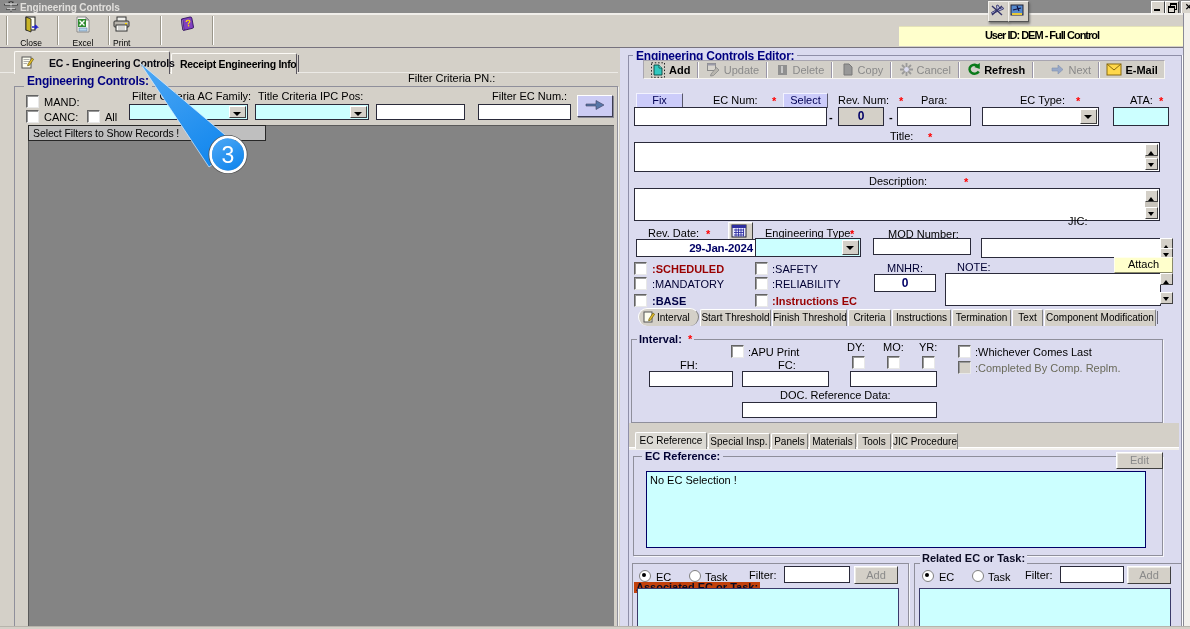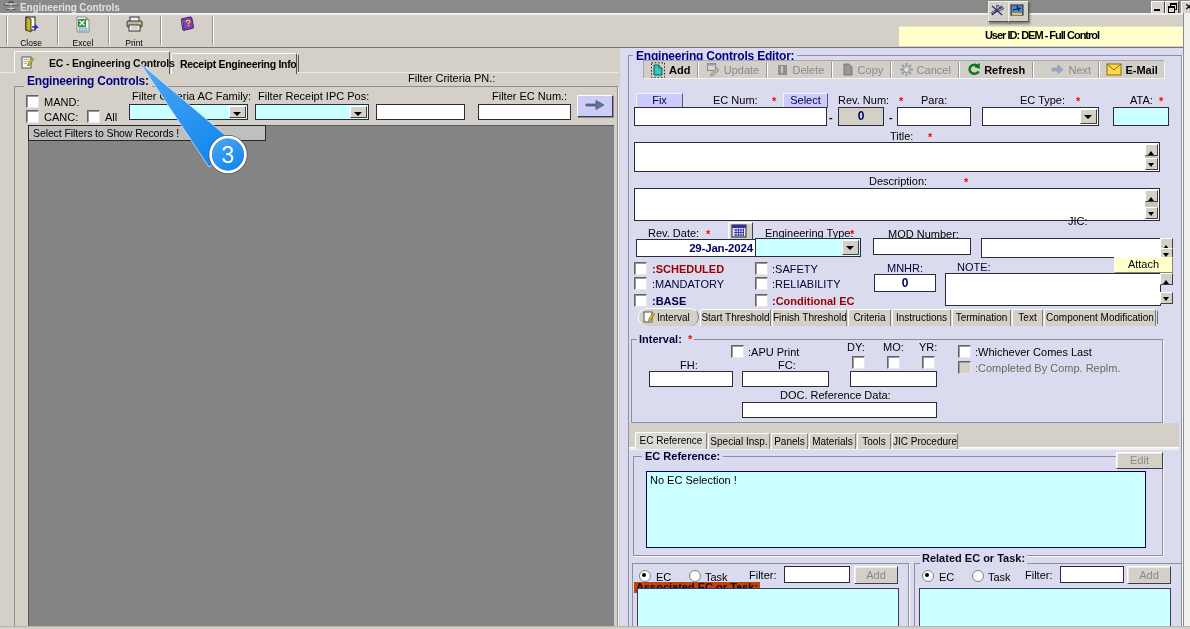--- a/index.html
+++ b/index.html
@@ -71,21 +71,21 @@
  <svg width="16" height="17" viewBox="0 0 16 17">
   <path d="M2 1 L11 1 L14 4 L14 16 L2 16 Z" fill="#fafaf6" stroke="#888"></path>
   <path d="M11 1 L11 4 L14 4 Z" fill="#d0d0cc" stroke="#888"></path>
   <rect x="3" y="3" width="8" height="8" fill="#2e8b2e"></rect>
   <path d="M4.5 4.5 L9.5 9.5 M9.5 4.5 L4.5 9.5" stroke="#fff" stroke-width="1.4"></path>
   <rect x="4" y="12" width="8" height="3" fill="#b8d8f0" stroke="#6a8aaa" stroke-width="0.7"></rect>
  </svg>
  <div style="font-size:8.5px;margin-top:1px;">Excel</div>
 </div>
 <div class="abs" style="left:108px;top:16px;width:0;height:29px;border-left:1px solid #9a968a;border-right:1px solid #fff;"></div>
-<div class="abs" style="left:113px;top:16px;width:42px;height:29px;text-align:center;">
+<div class="abs" style="left:113px;top:16px;width:42px;height:29px;">
  <svg width="17" height="16" viewBox="0 0 17 16">
   <rect x="4" y="1" width="9" height="5" fill="#f0f0ec" stroke="#333"></rect>
   <rect x="1" y="5" width="15" height="6" rx="1" fill="#b8b4ac" stroke="#333"></rect>
   <rect x="12" y="7" width="2" height="1.6" fill="#ffd800"></rect>
   <rect x="3" y="9" width="11" height="6" fill="#fcfcf8" stroke="#333"></rect>
   <path d="M5 11 L12 11 M5 13 L12 13" stroke="#999" stroke-width="0.8"></path>
  </svg>
  <div style="font-size:8.5px;margin-top:2px;">Print</div>
 </div>
 <div class="abs" style="left:160px;top:16px;width:0;height:29px;border-left:1px solid #9a968a;border-right:1px solid #fff;"></div>
@@ -133,21 +133,21 @@
 <div class="gblbl" style="left:24px;top:76px;background:#d4d0c8;padding:0 3px;font-size:12px;letter-spacing:-0.2px;">Engineering Controls:</div>
 
 <div class="cb" style="left:26px;top:95px;"></div>
 <div class="lbl" style="left:44px;top:97px;">MAND:</div>
 <div class="cb" style="left:26px;top:110px;"></div>
 <div class="lbl" style="left:44px;top:112px;">CANC:</div>
 <div class="cb" style="left:87px;top:110px;"></div>
 <div class="lbl" style="left:105px;top:112px;">All</div>
 
 <div class="lbl" style="left:132px;top:91px;">Filter Criteria AC Family:</div>
-<div class="lbl" style="left:258px;top:91px;">Filter Receipt IPC Pos:</div>
+<div class="lbl" style="left:258px;top:91px;">Title Criteria IPC Pos:</div>
 <div class="lbl" style="left:380px;top:73px;padding-left:28px;">Filter Criteria PN.:</div>
 <div class="lbl" style="left:492px;top:91px;">Filter EC Num.:</div>
 
 <div class="in cyanin" style="left:129px;top:104px;width:117px;height:14px;">
     <div class="ddbtn"></div>
   </div>
 <div class="in cyanin" style="left:255px;top:104px;width:112px;height:14px;">
     <div class="ddbtn"></div>
   </div>
 <div class="in" style="left:376px;top:104px;width:87px;height:14px;"></div>
@@ -300,21 +300,21 @@
 <div class="lbl" style="left:652px;top:264px;font-weight:bold;color:#990000;">:SCHEDULED</div>
 <div class="cb" style="left:634px;top:277px;"></div>
 <div class="lbl" style="left:652px;top:279px;color:#000033;">:MANDATORY</div>
 <div class="cb" style="left:634px;top:294px;"></div>
 <div class="lbl" style="left:652px;top:296px;font-weight:bold;color:#000044;">:BASE</div>
 <div class="cb" style="left:755px;top:262px;"></div>
 <div class="lbl" style="left:772px;top:264px;color:#000033;">:SAFETY</div>
 <div class="cb" style="left:755px;top:277px;"></div>
 <div class="lbl" style="left:772px;top:279px;color:#000033;">:RELIABILITY</div>
 <div class="cb" style="left:755px;top:294px;"></div>
-<div class="lbl" style="left:772px;top:296px;font-weight:bold;color:#990000;">:Conditional EC</div>
+<div class="lbl" style="left:772px;top:296px;font-weight:bold;color:#990000;">:Instructions EC</div>
 <div class="lbl" style="left:887px;top:263px;color:#000033;">MNHR:</div>
 <div class="abs in" style="left:874px;top:274px;width:60px;height:16px;font-size:12px;font-weight:bold;color:#000066;text-align:center;line-height:16px;">0</div>
 <div class="lbl" style="left:957px;top:262px;color:#000033;">NOTE:</div>
 <div class="abs" style="left:1114px;top:257px;width:57px;height:14px;background:#ffffcc;border:1px solid #8a8a6a;border-top-color:#ffffee;border-left-color:#ffffee;font-size:11px;line-height:13px;text-align:center;">Attach</div>
 <div class="in" style="left:945px;top:273px;width:214px;height:31px;"></div>
 <div class="abs" style="left:1160px;top:273px;width:13px;height:31px;">
     <div class="sbu" style="top:0;"></div>
     <div class="sbd" style="bottom:0;top:auto;"></div>
   </div>
 

